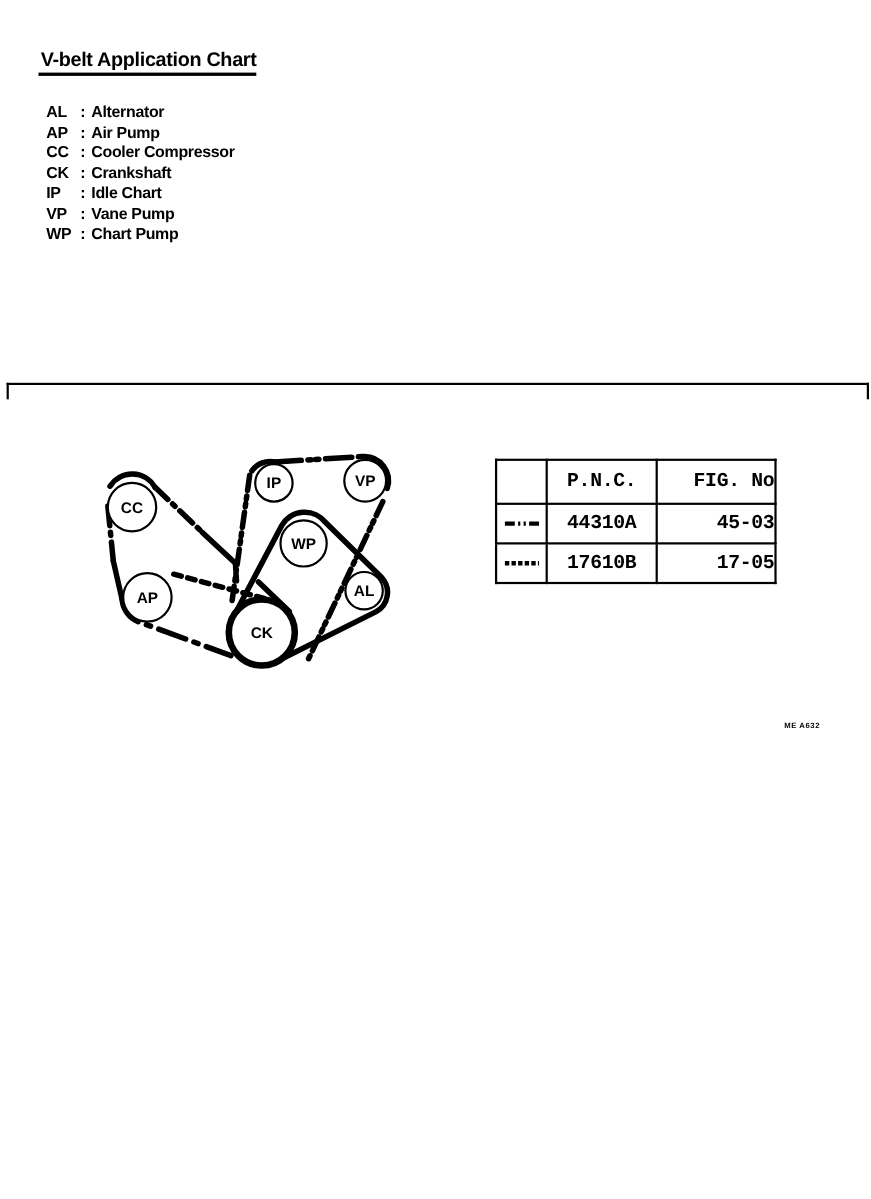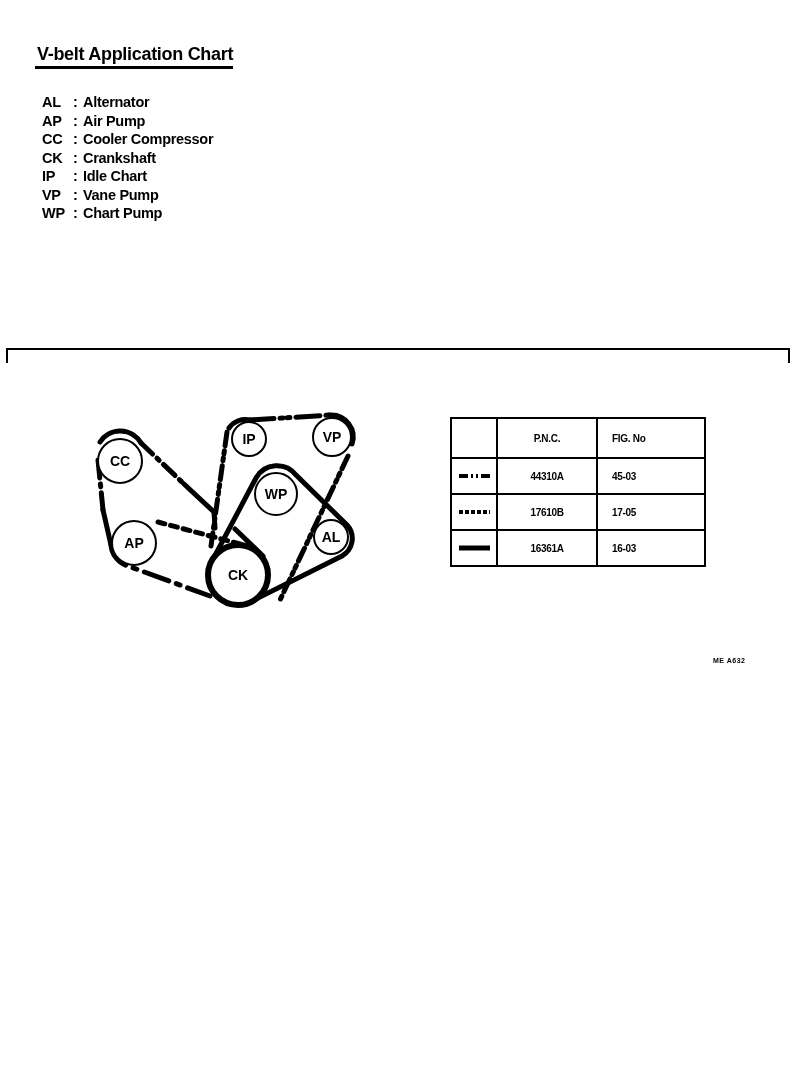--- a/index.html
+++ b/index.html
@@ -12,26 +12,26 @@
             line-height: 18.5px; letter-spacing: -0.3px; }
   .legend-row { display: flex; }
   .legend-code { width: 31px; }
   .legend-sep { width: 10px; }
   .frame-top { position: absolute; left: 6px; top: 348px; width: 784px; height: 2px; background: #000; }
   .frame-left { position: absolute; left: 6px; top: 348px; width: 2px; height: 15px; background: #000; }
   .frame-right { position: absolute; left: 788px; top: 348px; width: 2px; height: 15px; background: #000; }
   .diagram { position: absolute; left: 80px; top: 400px; }
   .pulley-label { font-family: "Liberation Sans", sans-serif; font-weight: bold; font-size: 14px; }
   table.parts { position: absolute; left: 450px; top: 417px; border-collapse: collapse;
-                font-size: 10px; font-weight: bold; letter-spacing: -0.3px; }
+                font-size: 18px; font-weight: bold; letter-spacing: -0.3px; font-family: Liberation Mono, monospace; }
   table.parts td, table.parts th { border: 2px solid #000; height: 34px; padding: 0; }
   table.parts th { font-weight: bold; height: 38px; }
   .c0 { width: 44px; text-align: center; }
   .c1 { width: 98px; text-align: center; }
-  .c2 { width: 92px; text-align: left; padding-left: 14px !important; margin-left: 11px; }
+  .c2 { width: 92px; text-align: right; padding-left: 14px !important; margin-left: 11px; }
   .code-mark { position: absolute; left: 713px; top: 657px; font-size: 7px; font-weight: bold; letter-spacing: 0.5px; }
 </style>
 </head>
 <body>
 
 <div class="title">V-belt Application Chart</div>
 <div class="title-rule"></div>
 
 <div class="legend">
   <div class="legend-row">
@@ -152,25 +152,16 @@
   </tr>
   <tr>
     <td class="c0">
       <svg width="34" height="8">
             <path d="M2 4 H33" stroke="#000" stroke-width="4" stroke-dasharray="4 2"></path>
           </svg>
     </td>
     <td class="c1">17610B</td>
     <td class="c2">17-05</td>
   </tr>
-  <tr>
-    <td class="c0">
-      <svg width="34" height="8">
-            <path d="M2 4 H33" stroke="#000" stroke-width="5"></path>
-          </svg>
-    </td>
-    <td class="c1">16361A</td>
-    <td class="c2">16-03</td>
-  </tr>
 </tbody>
   </table>
 
 <div class="code-mark">ME  A632</div>
 
 </body></html>

